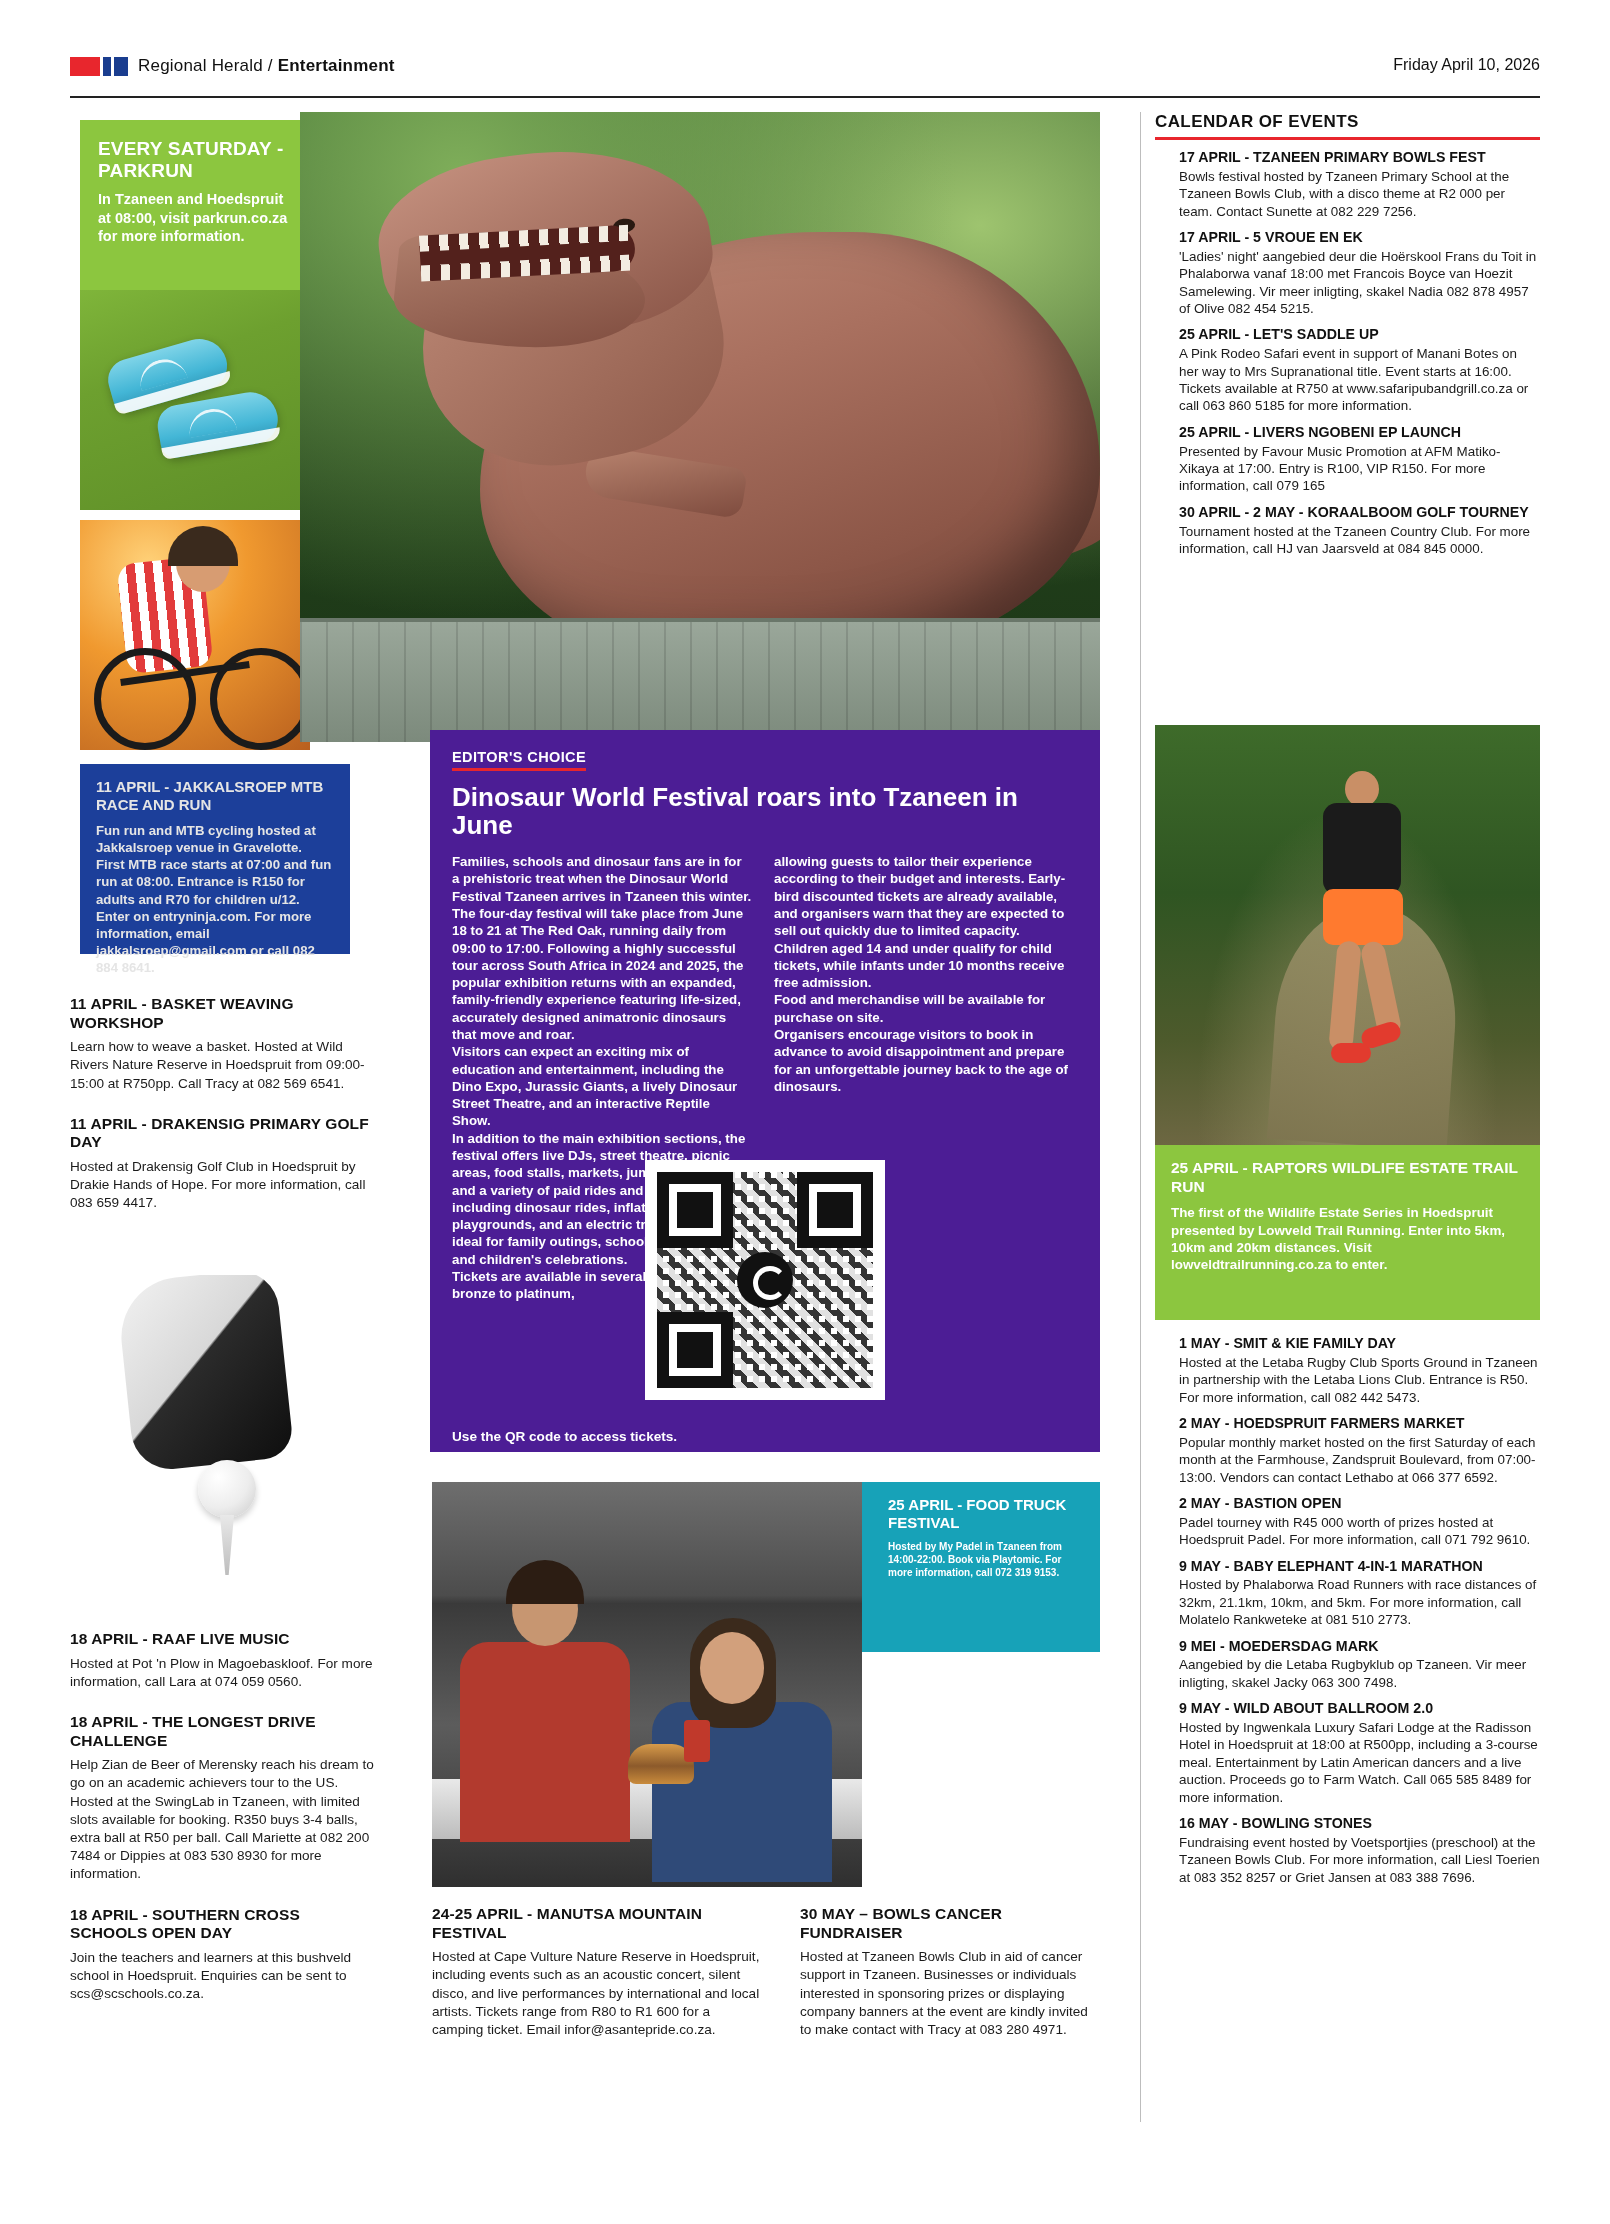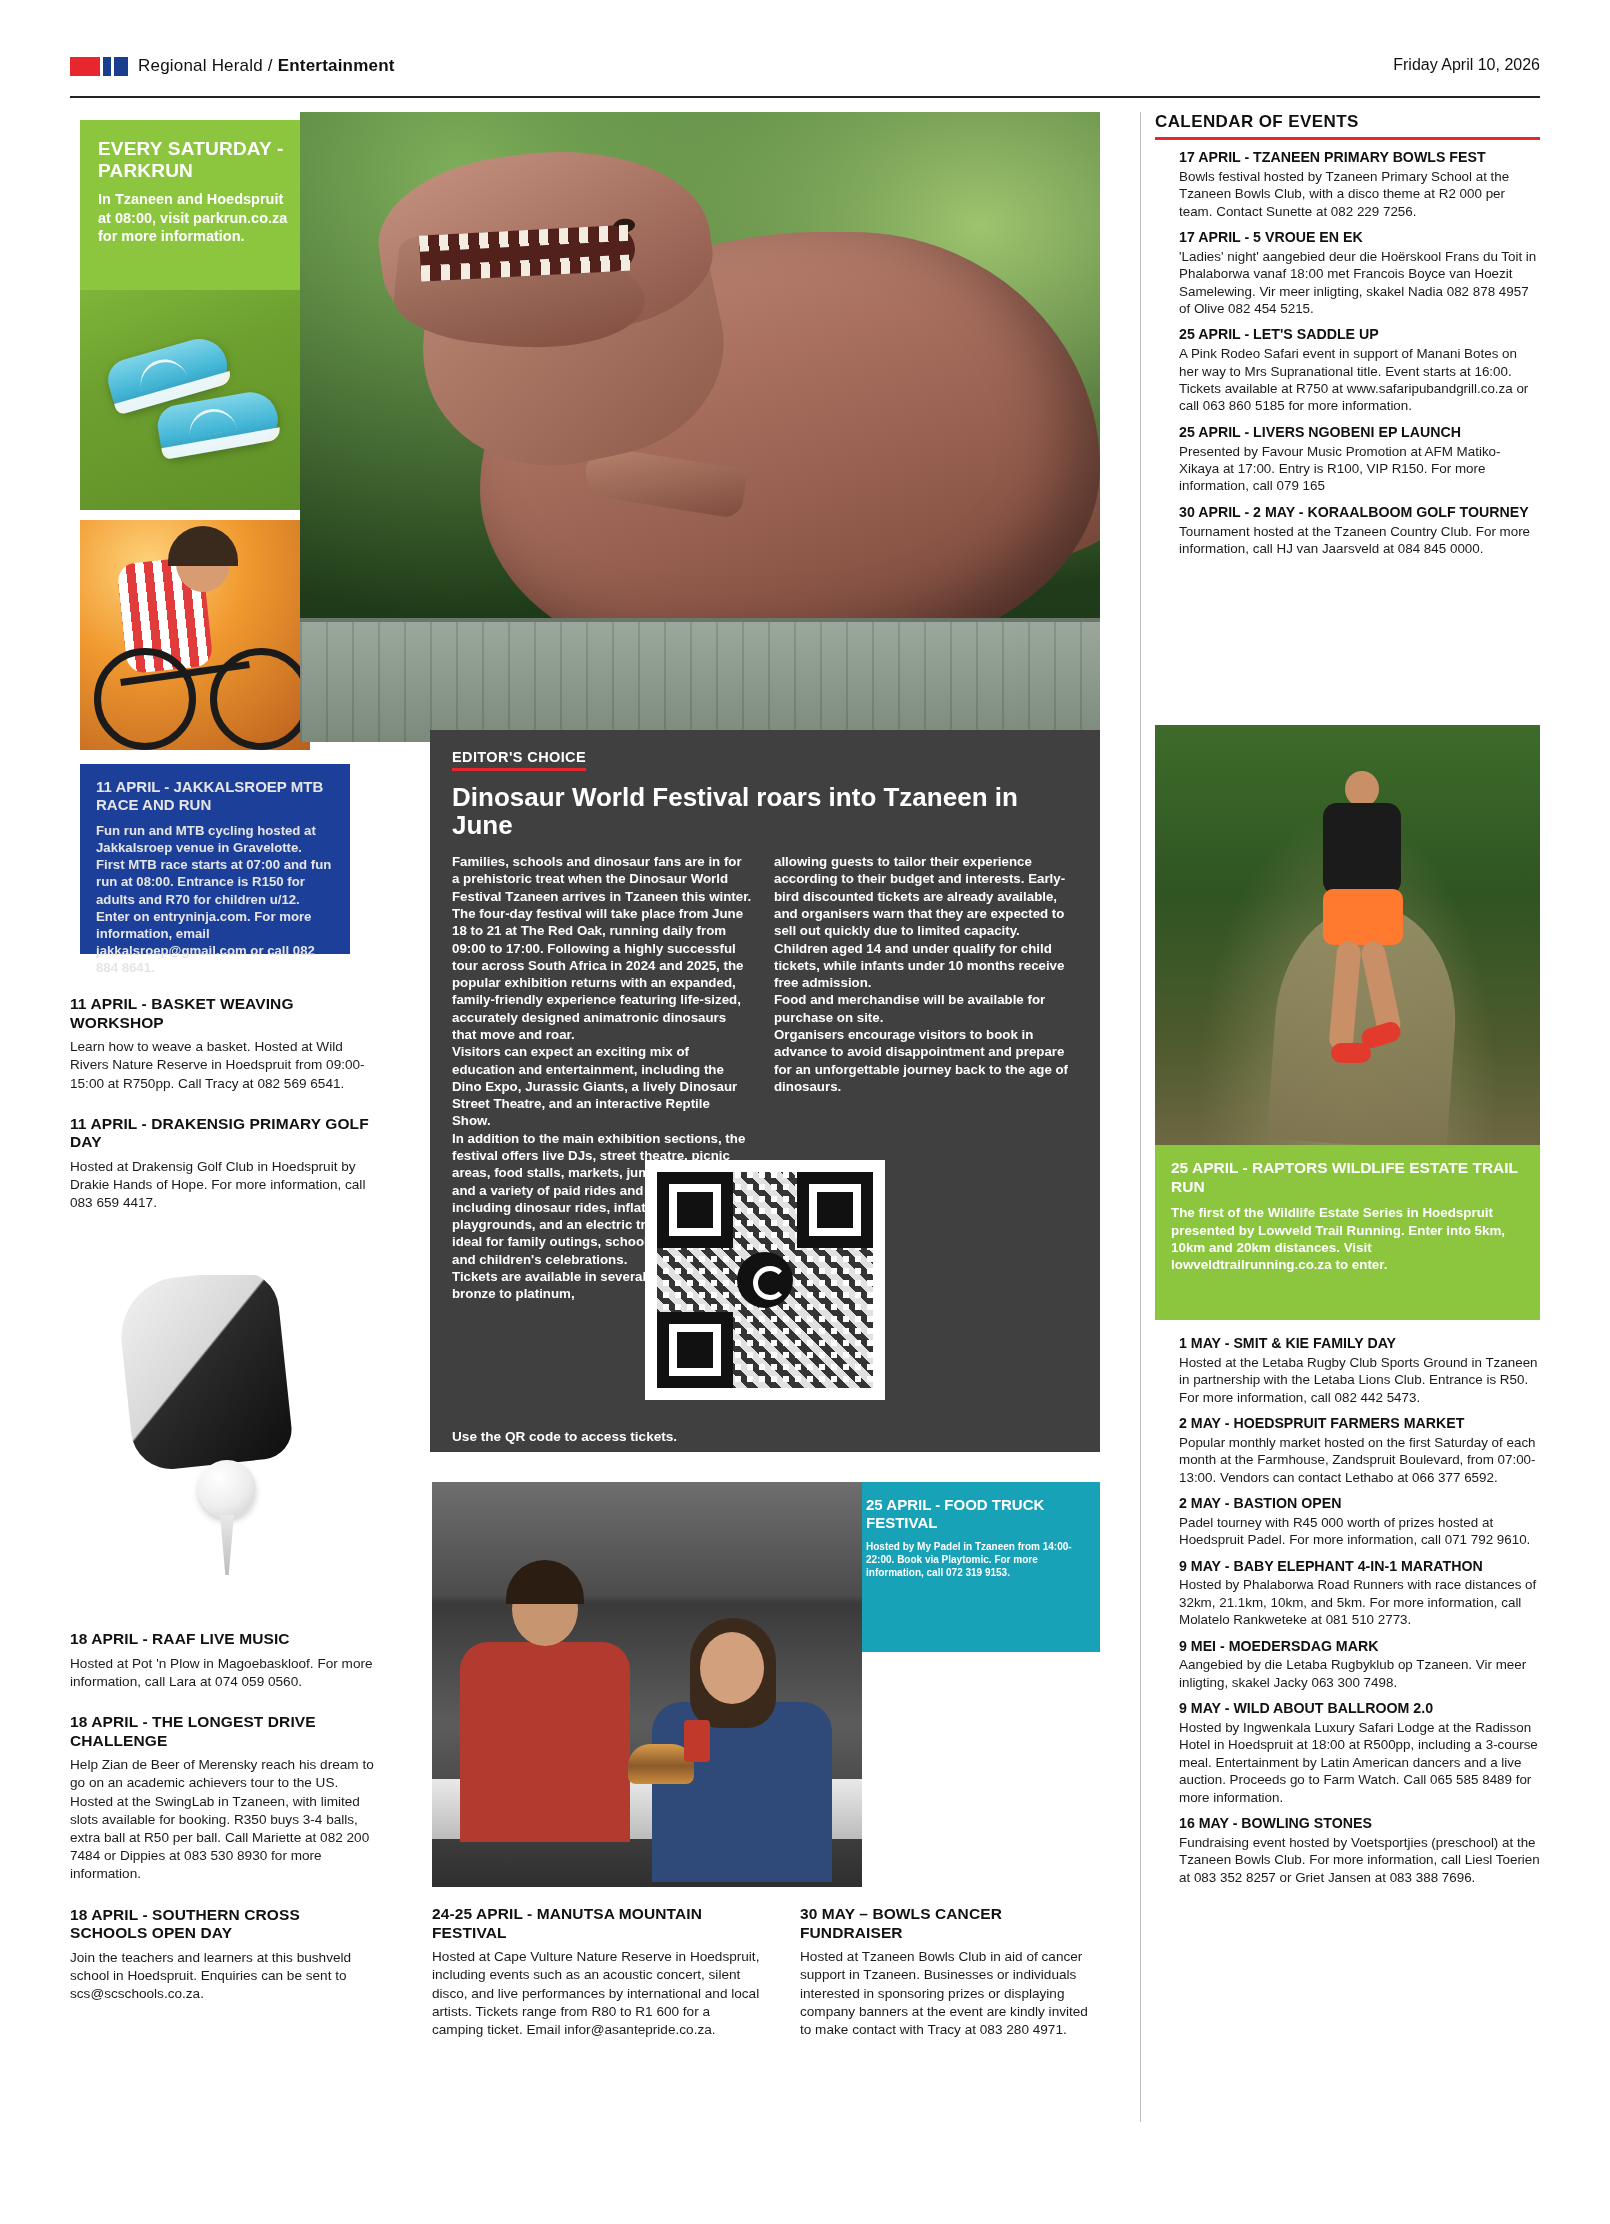--- a/index.html
+++ b/index.html
@@ -193,21 +193,21 @@
   }
   .dino-photo .tail {
     position:absolute; left:560px; top:330px; width:260px; height:120px;
     background:linear-gradient(160deg,#a06a58,#6e4134); border-radius:10% 60% 70% 20%;
     transform:rotate(6deg);
   }
 
   
   .editors {
     position:absolute; left:430px; top:730px; width:670px; height:722px;
-    background:#404040; color:#ffffff; box-sizing:border-box; padding:18px 22px 20px 22px;
+    background:#4c1d95; color:#ffffff; box-sizing:border-box; padding:18px 22px 20px 22px;
   }
   .ec-label {
     display:inline-block; font-size:14.5px; font-weight:bold; letter-spacing:.4px;
     border-bottom:3px solid #e8262d; padding-bottom:3px; margin-bottom:8px;
   }
   .ec-head {
     font-size:26px; font-weight:bold; line-height:1.08; margin:4px 0 14px 0;
   }
   .ec-cols { display:flex; gap:22px; }
   .ec-col { width:300px; font-size:13.3px; font-weight:bold; line-height:1.3; }
@@ -263,21 +263,21 @@
     border-radius:44px 44px 30px 30px; background:#3b2a1c; }
   .food-photo .woman-body{ position:absolute; left:220px; top:220px; width:180px; height:180px;
     background:#2f4a78; border-radius:30px 30px 0 0; }
   .food-photo .burger{ position:absolute; left:196px; top:262px; width:66px; height:40px;
     background:linear-gradient(180deg,#d79b4a 0%,#8c5a2b 55%,#c98b3c 100%); border-radius:22px 22px 8px 8px; }
   .food-photo .cup{ position:absolute; left:252px; top:238px; width:26px; height:42px;
     background:#c0392b; border-radius:4px; }
 
   .foodtruck-card {
     position:absolute; left:862px; top:1482px; width:238px; height:170px;
-    background:#17a2b8; color:#fff; box-sizing:border-box; padding:14px 4px;
+    background:#17a2b8; color:#fff; box-sizing:border-box; padding:14px 26px;
   }
   .ft-title { font-weight:bold; font-size:15px; line-height:1.2; }
   .ft-body { font-weight:bold; font-size:10px; line-height:1.3; margin-top:8px; }
 
   .center-articles-left { position:absolute; left:432px; top:1905px; width:330px; }
   .center-articles-right { position:absolute; left:800px; top:1905px; width:300px; }
 
   
   .col-right { position:absolute; left:1155px; top:112px; width:385px; }
   .right-rule { position:absolute; left:1140px; top:112px; width:1px; height:2010px; background:#bdbdbd; }

